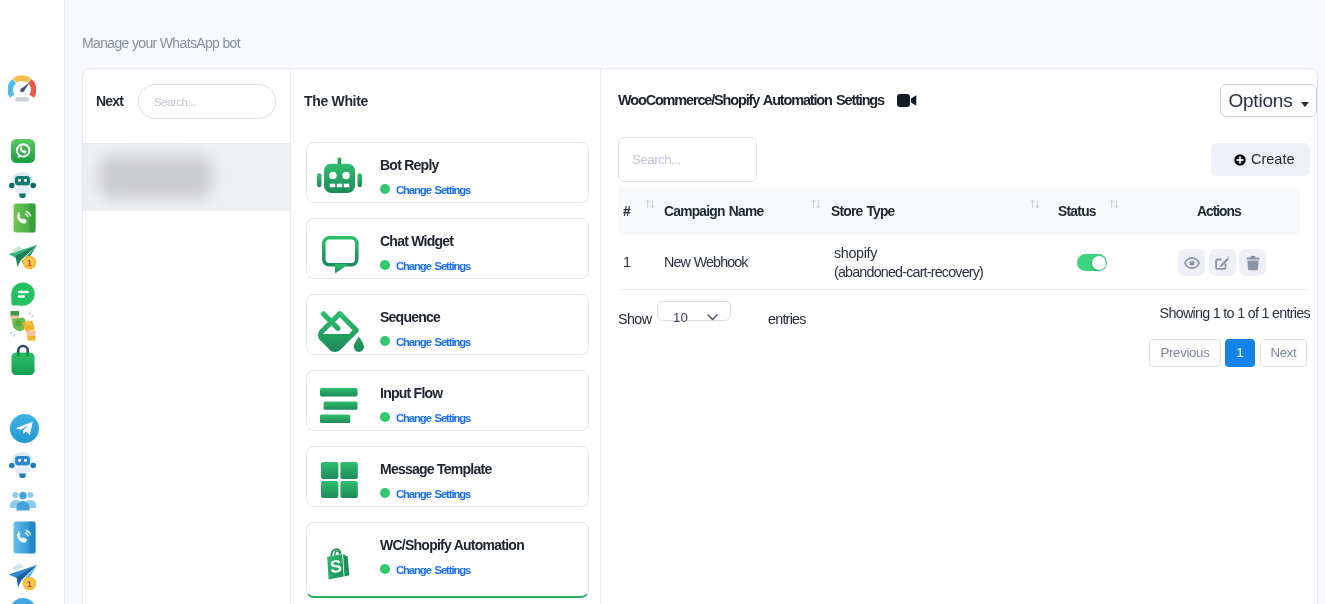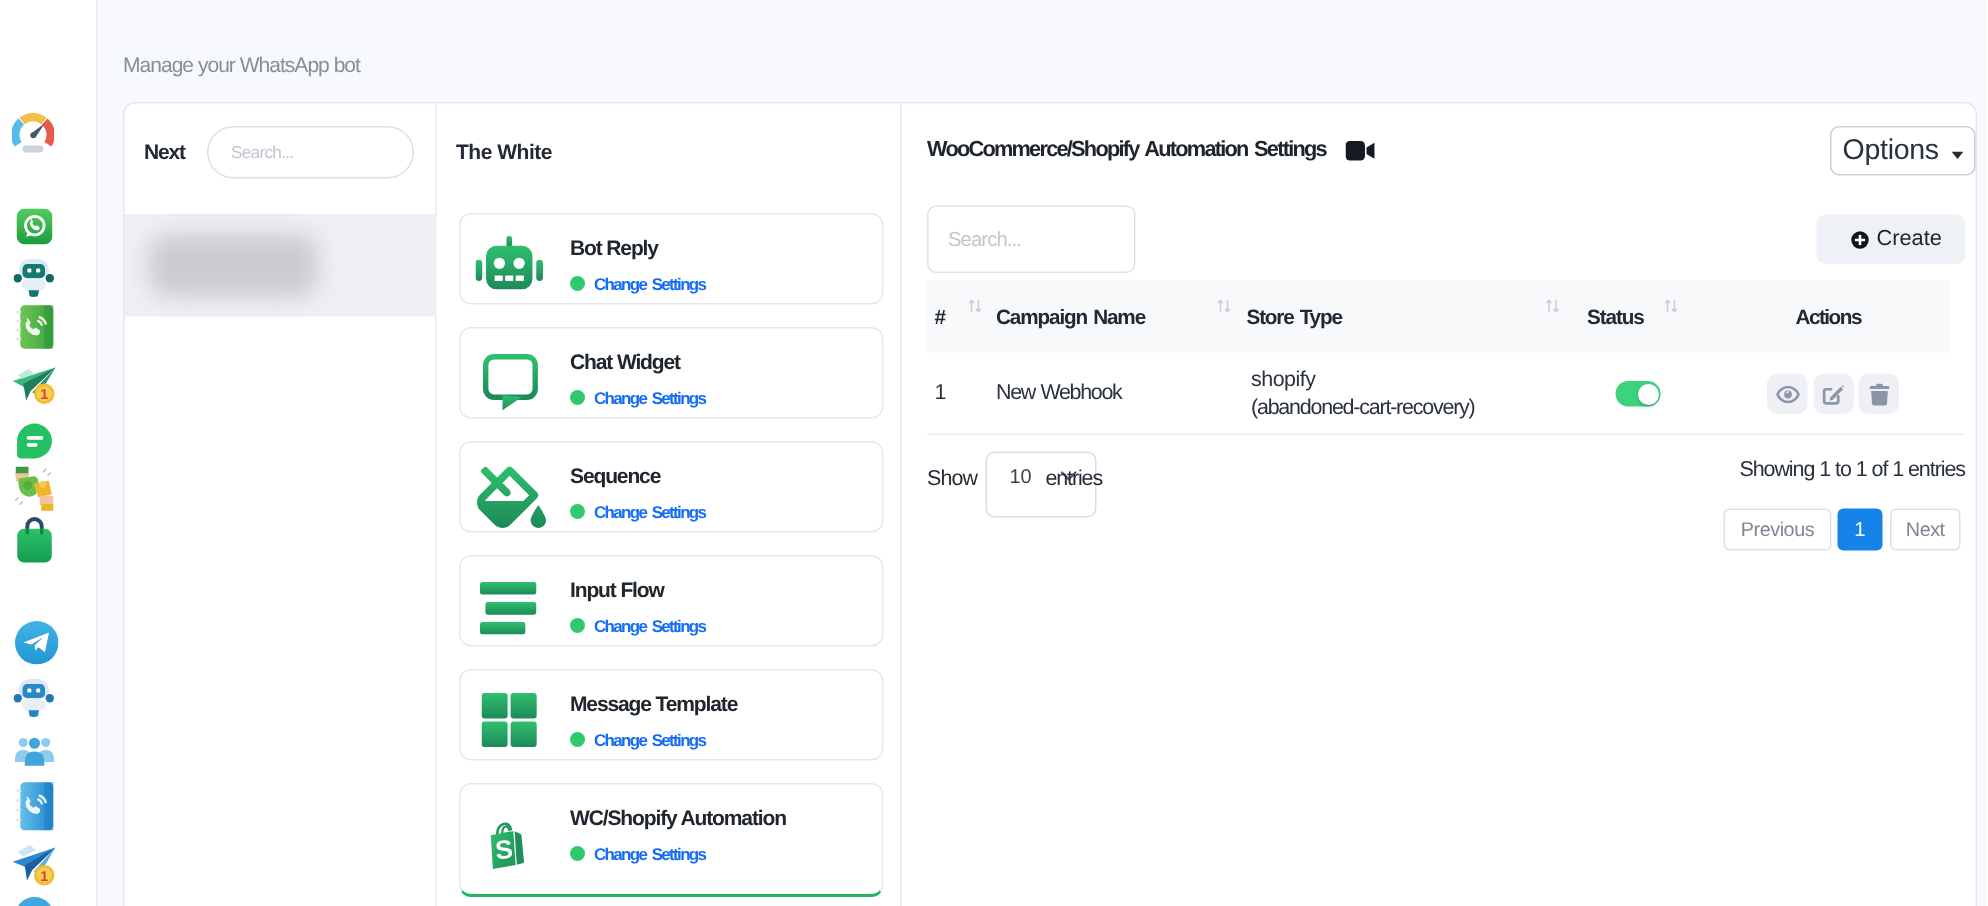--- a/index.html
+++ b/index.html
@@ -36,23 +36,23 @@
 #thead { left:618px; top:187px; width:682px; height:48px; background:#f7f9fb; }
 .th { position:absolute; font-size:13.8px; font-weight:bold; color:#222933; top:204px; word-spacing:1px; }
 .sort { position:absolute; top:199px; }
 .td { position:absolute; font-size:14.3px; color:#2a313b; word-spacing:0.6px; }
 #rowline { left:618px; top:289px; width:692px; height:1px; background:#e8ebf1; }
 #toggle { left:1077px; top:254px; width:30px; height:17px; background:#3cd37f; border-radius:9px; }
 #toggle i { position:absolute; right:1.5px; top:1.5px; width:14px; height:14px; background:#fff; border-radius:50%; box-shadow:0 1px 2px rgba(0,0,0,.25); }
 .abtn { position:absolute; top:249px; width:27px; height:27px; background:#eef0f5; border-radius:7px; }
 .abtn svg { position:absolute; left:50%; top:50%; transform:translate(-50%,-50%); }
 #show { left:618px; top:311px; font-size:14.3px; color:#242b35; letter-spacing:-0.6px; }
-#sel10 { left:657px; top:301px; width:74px; height:44px; border:1px solid #d9dee6; border-radius:6px; background:#fff; }
+#sel10 { left:657px; top:301px; width:74px; height:20px; border:1px solid #d9dee6; border-radius:6px; background:#fff; }
 #sel10 b { position:absolute; left:15px; top:8px; font-size:13.3px; color:#3c434e; font-weight:normal; }
-#entries { left:697px; top:311px; font-size:14.3px; color:#242b35; letter-spacing:-0.75px; }
+#entries { left:768px; top:311px; font-size:14.3px; color:#242b35; letter-spacing:-0.75px; }
 #showing { right:15px; top:305px; font-size:14.3px; color:#2a313b; letter-spacing:-0.7px; }
 .pbtn { position:absolute; top:339px; height:28px; border:1px solid #dde1e7; border-radius:4px; background:#fff; font-size:13.2px; color:#7d8695; text-align:center; line-height:26px; letter-spacing:-0.3px; }
 #pg1 { position:absolute; left:1225px; top:339px; width:30px; height:28px; background:#1583e9; border-radius:4px; color:#fff; font-size:13.5px; text-align:center; line-height:28px; }
 .sicon { position:absolute; }
 </style>
 </head>
 <body>
 <div id="stage">
   <div class="abs" id="mainbg"></div>
   <div class="abs" id="sidebar"></div>

